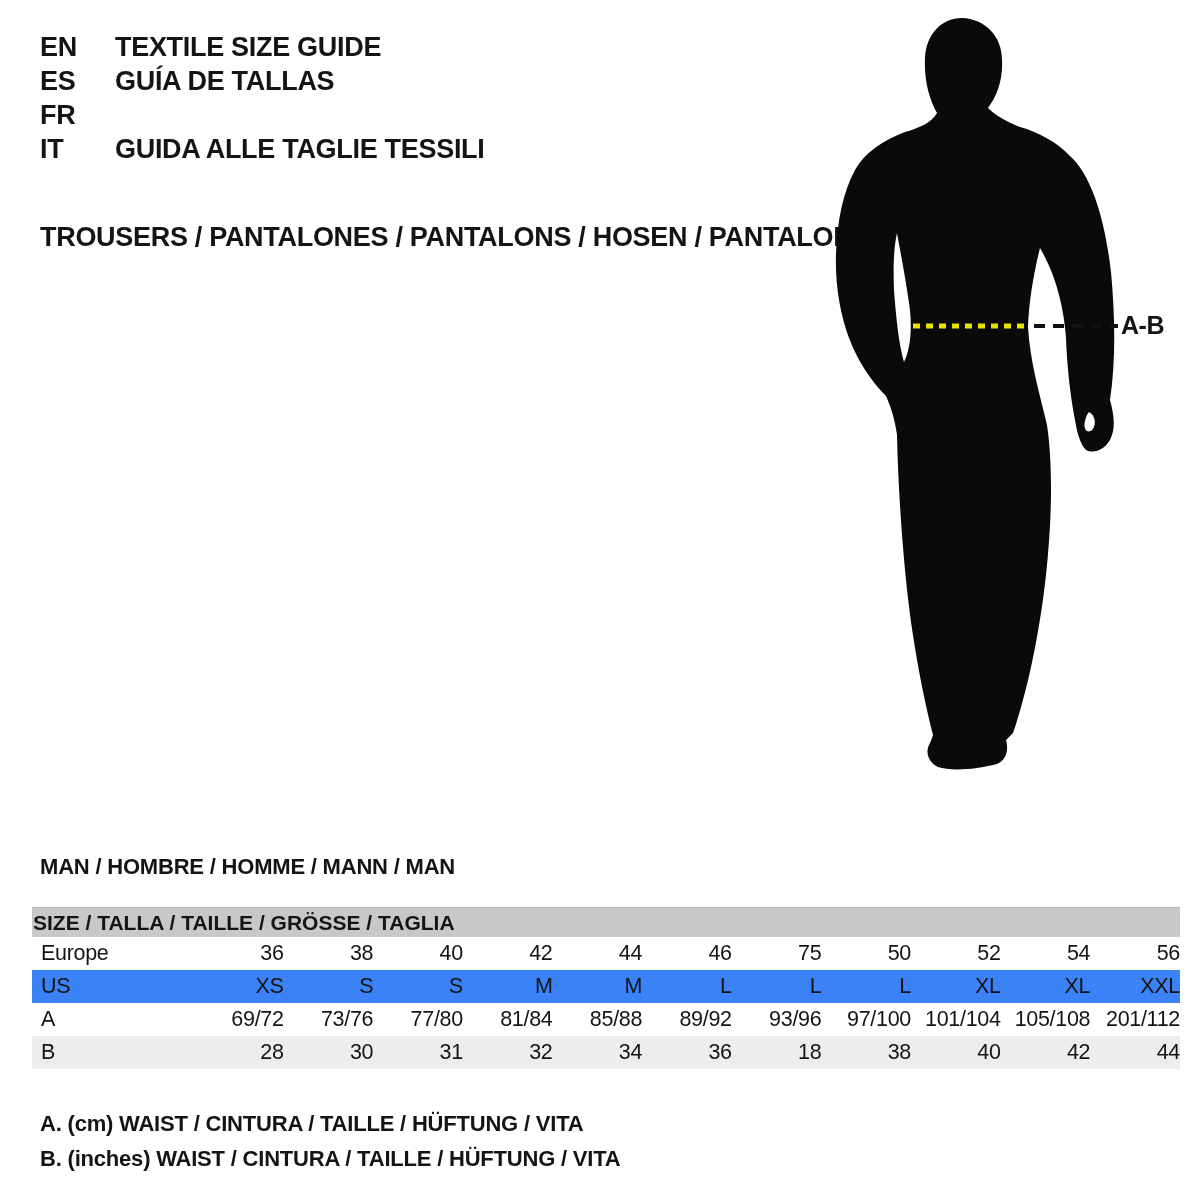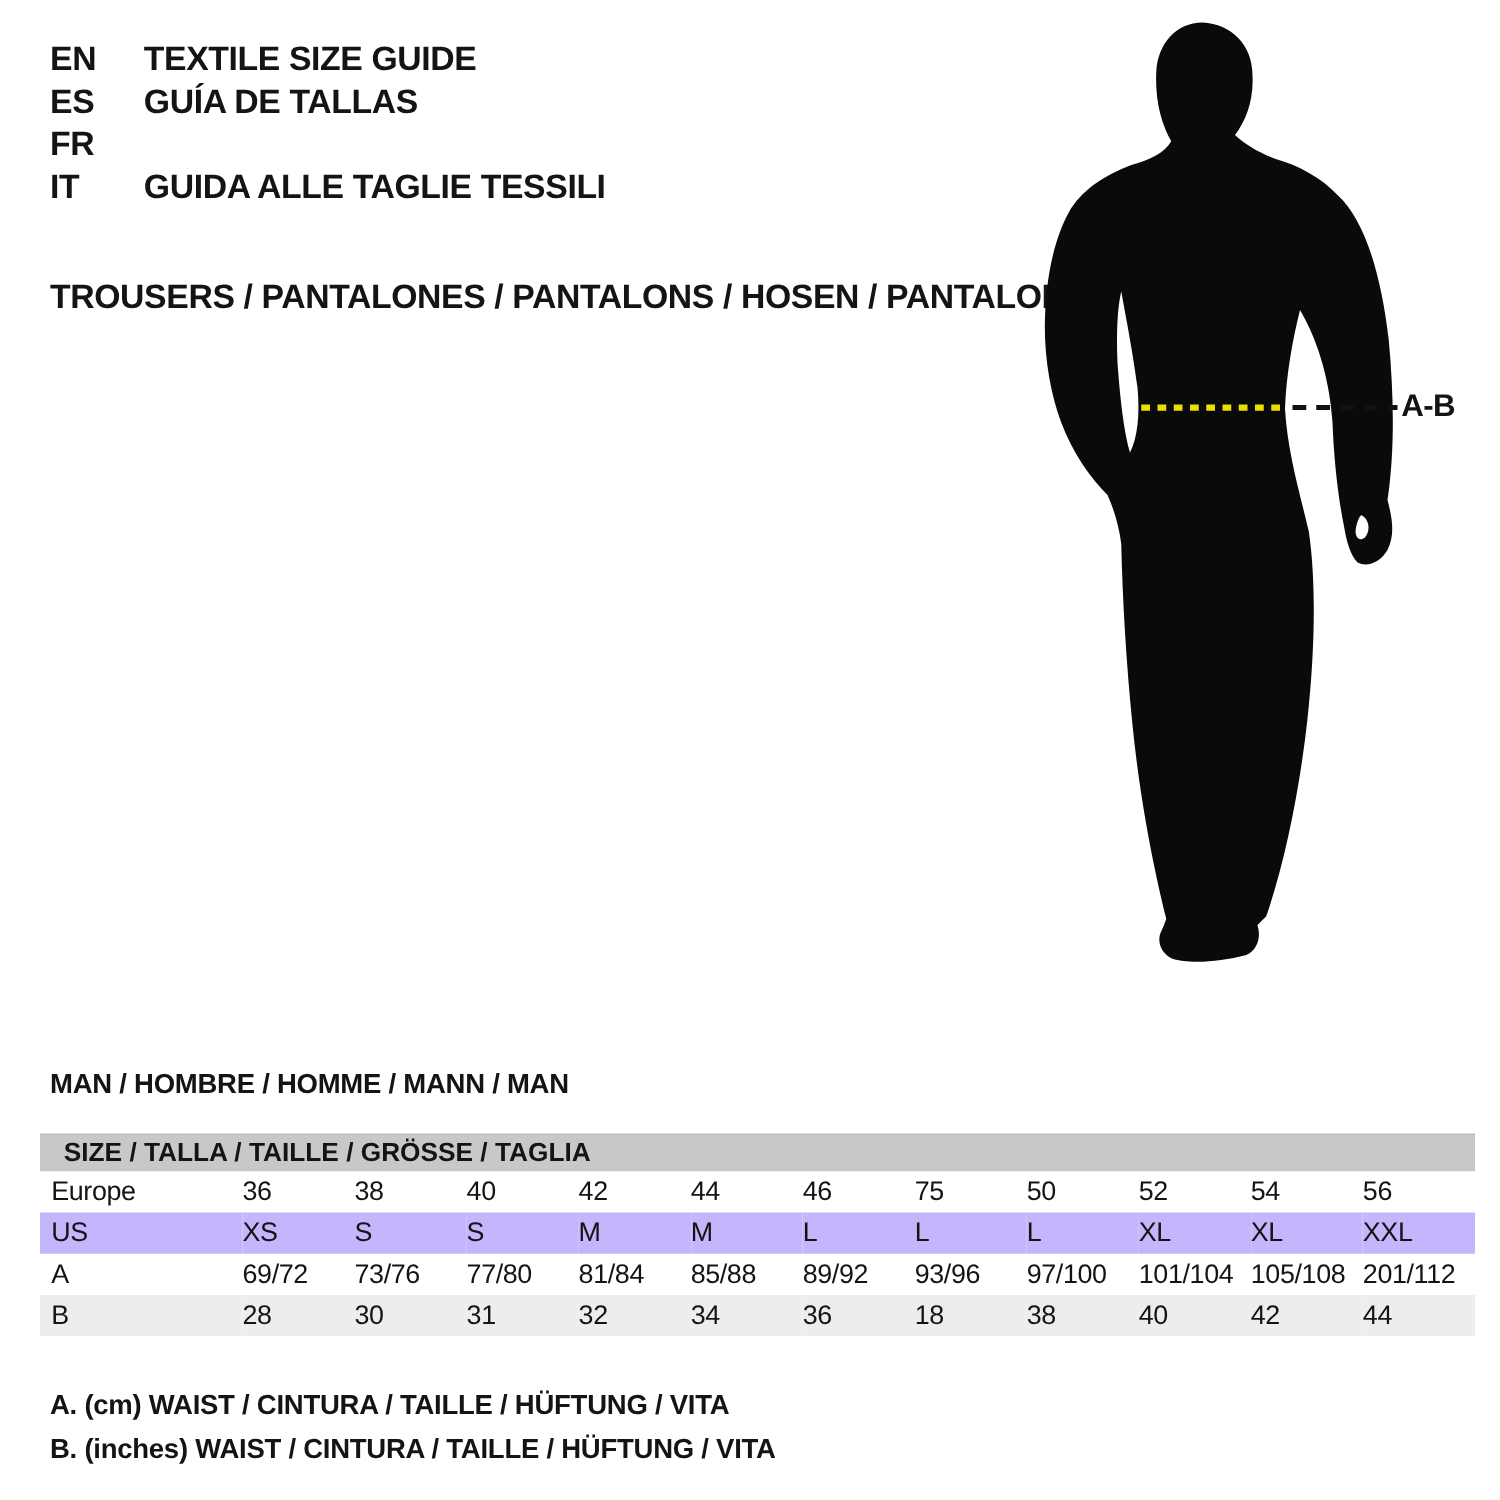--- a/index.html
+++ b/index.html
@@ -19,24 +19,24 @@
   
   svg.figure { left:0; top:0; }
   .ab-label { left:1121px; top:311px; font-weight:700; font-size:25px; letter-spacing:-0.5px;text-align:right; }
 
   .section-man { left:40px; top:854px; font-weight:700; font-size:22px; letter-spacing:-0.2px; white-space:nowrap; }
 
   
   .size-wrap { left:32px; top:907px; width:1148px; }
   .size-header {
     height:30px; line-height:30px; font-weight:700; font-size:21px;
-    padding-left:19px; box-sizing:border-box; border-top:1px solid #b9b9b9;
+    padding-left:1px; box-sizing:border-box; border-top:1px solid #b9b9b9;
   }
   table.size-table { border-collapse:collapse; table-layout:fixed; width:1148px; }
-  table.size-table td { height:33px; padding:0; text-align:left; font-size:21.5px; letter-spacing:-0.3px; }
+  table.size-table td { height:33px; padding:0; text-align:right; font-size:21.5px; letter-spacing:-0.3px; }
   table.size-table td.rowlabel { text-align:left; padding-left:9px; }
   col.labelcol { width:162px; }
 
   .notes { left:40px; top:1106px; font-weight:700; font-size:22px; line-height:35px; letter-spacing:-0.2px; white-space:nowrap; }
 </style>
 </head>
 <body>
 
 <div class="abs lang-guide">
   <div class="lang-row">
@@ -131,21 +131,21 @@
         <td>40</td>
         <td>42</td>
         <td>44</td>
         <td>46</td>
         <td>75</td>
         <td>50</td>
         <td>52</td>
         <td>54</td>
         <td>56</td>
       </tr>
-      <tr style="background:#c4b5fd;">
+      <tr style="background:#3b82f6;">
         <td class="rowlabel">US</td>
         <td>XS</td>
         <td>S</td>
         <td>S</td>
         <td>M</td>
         <td>M</td>
         <td>L</td>
         <td>L</td>
         <td>L</td>
         <td>XL</td>

